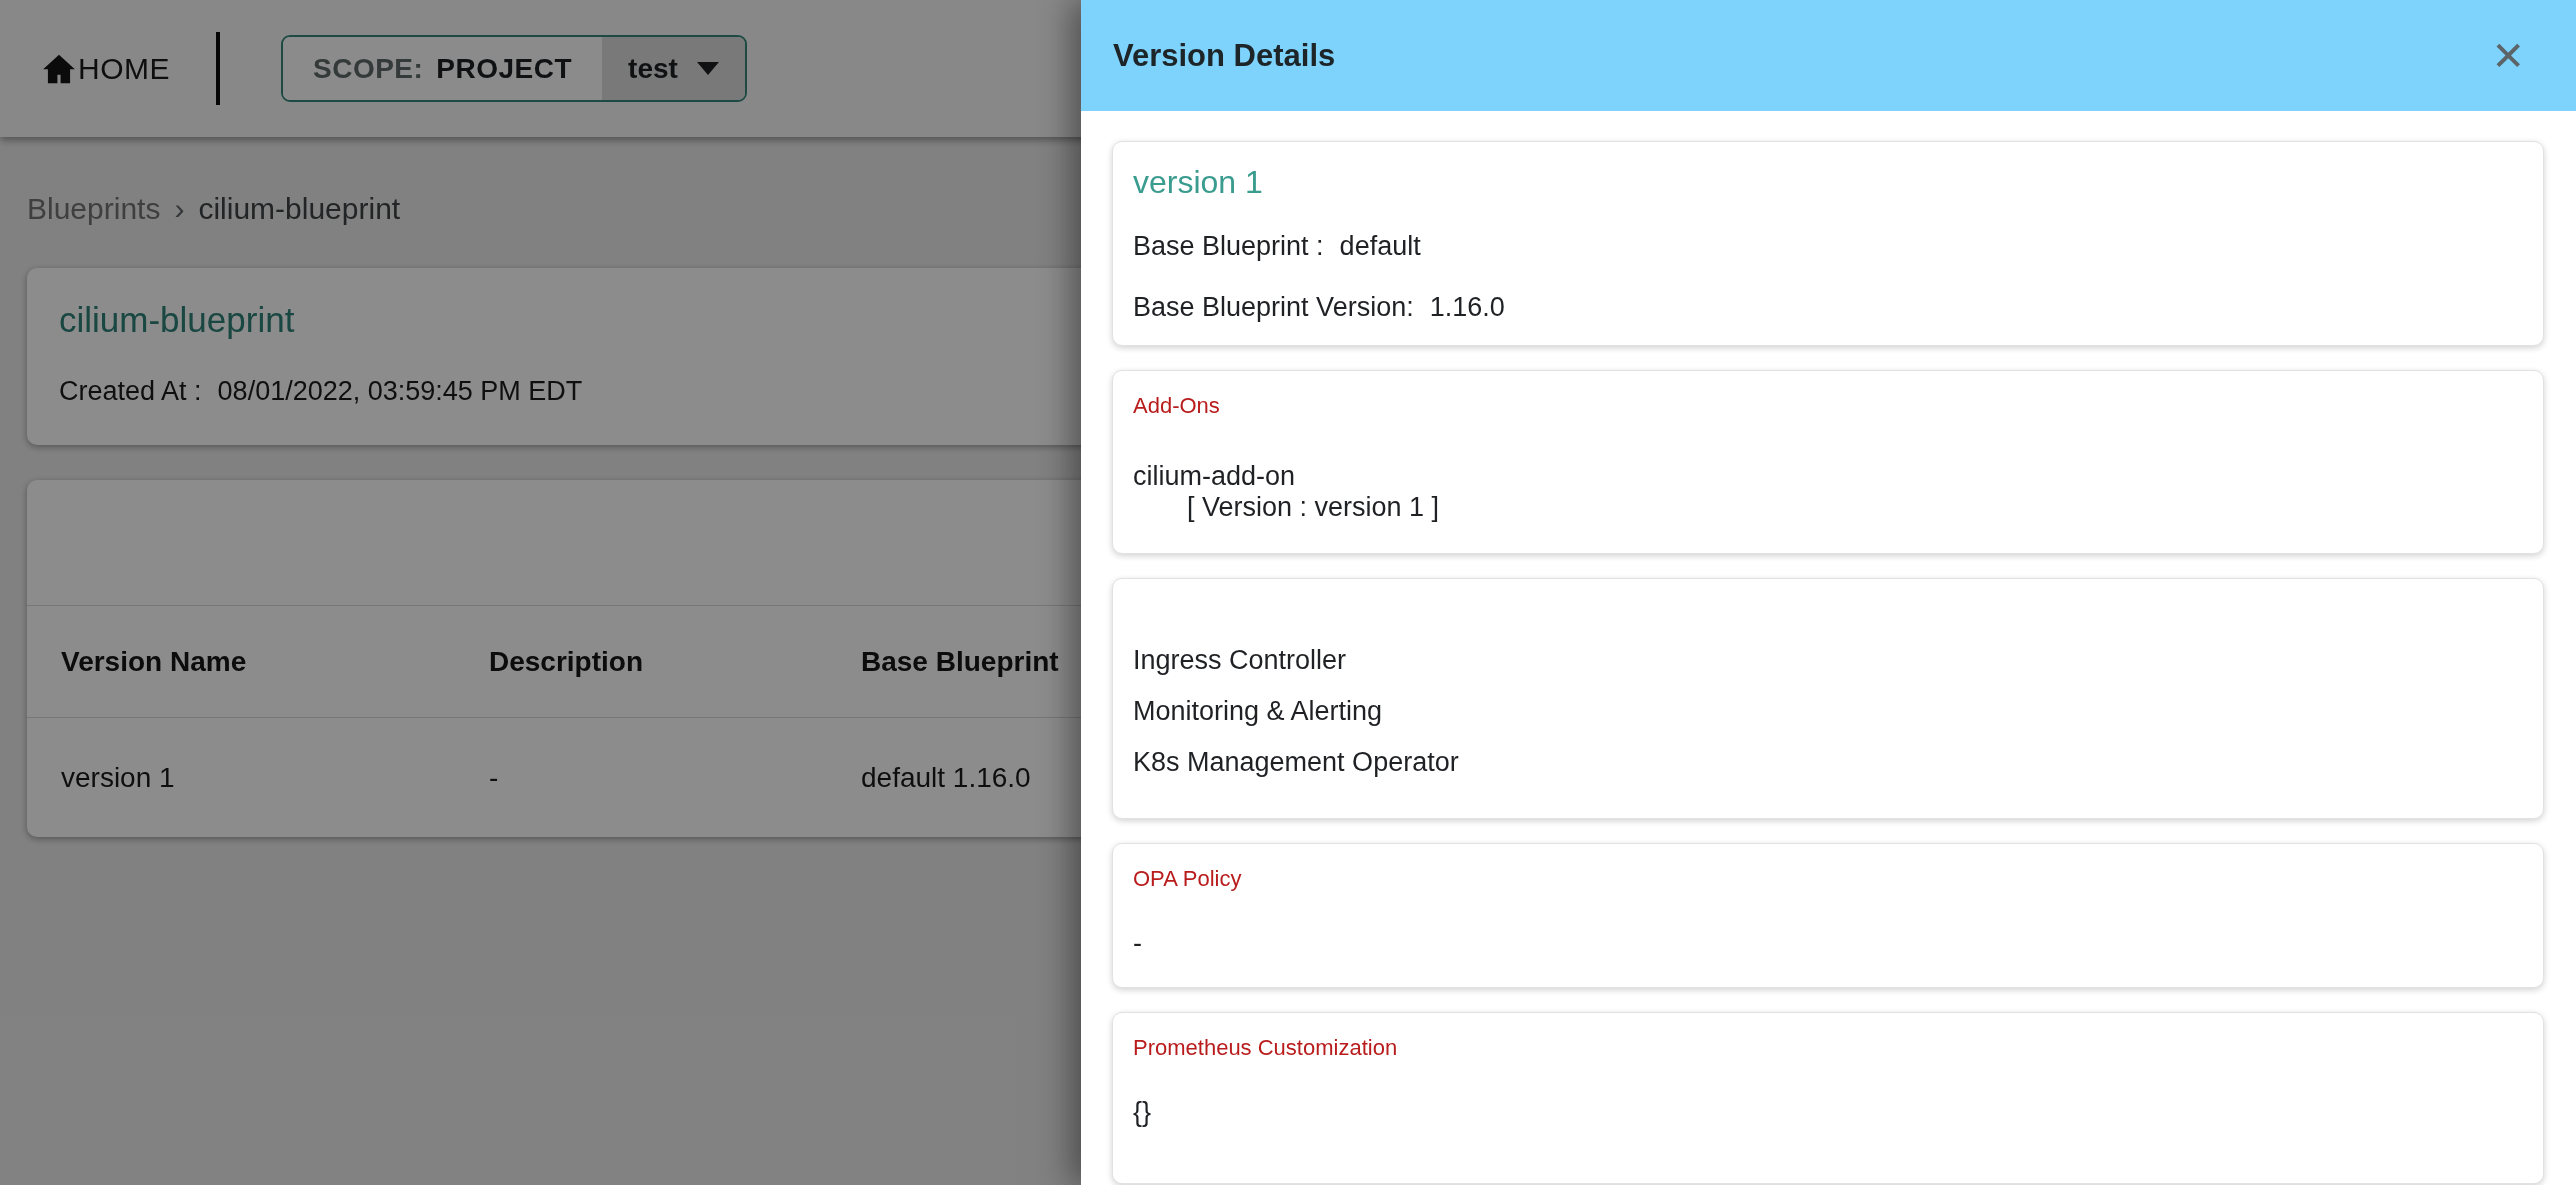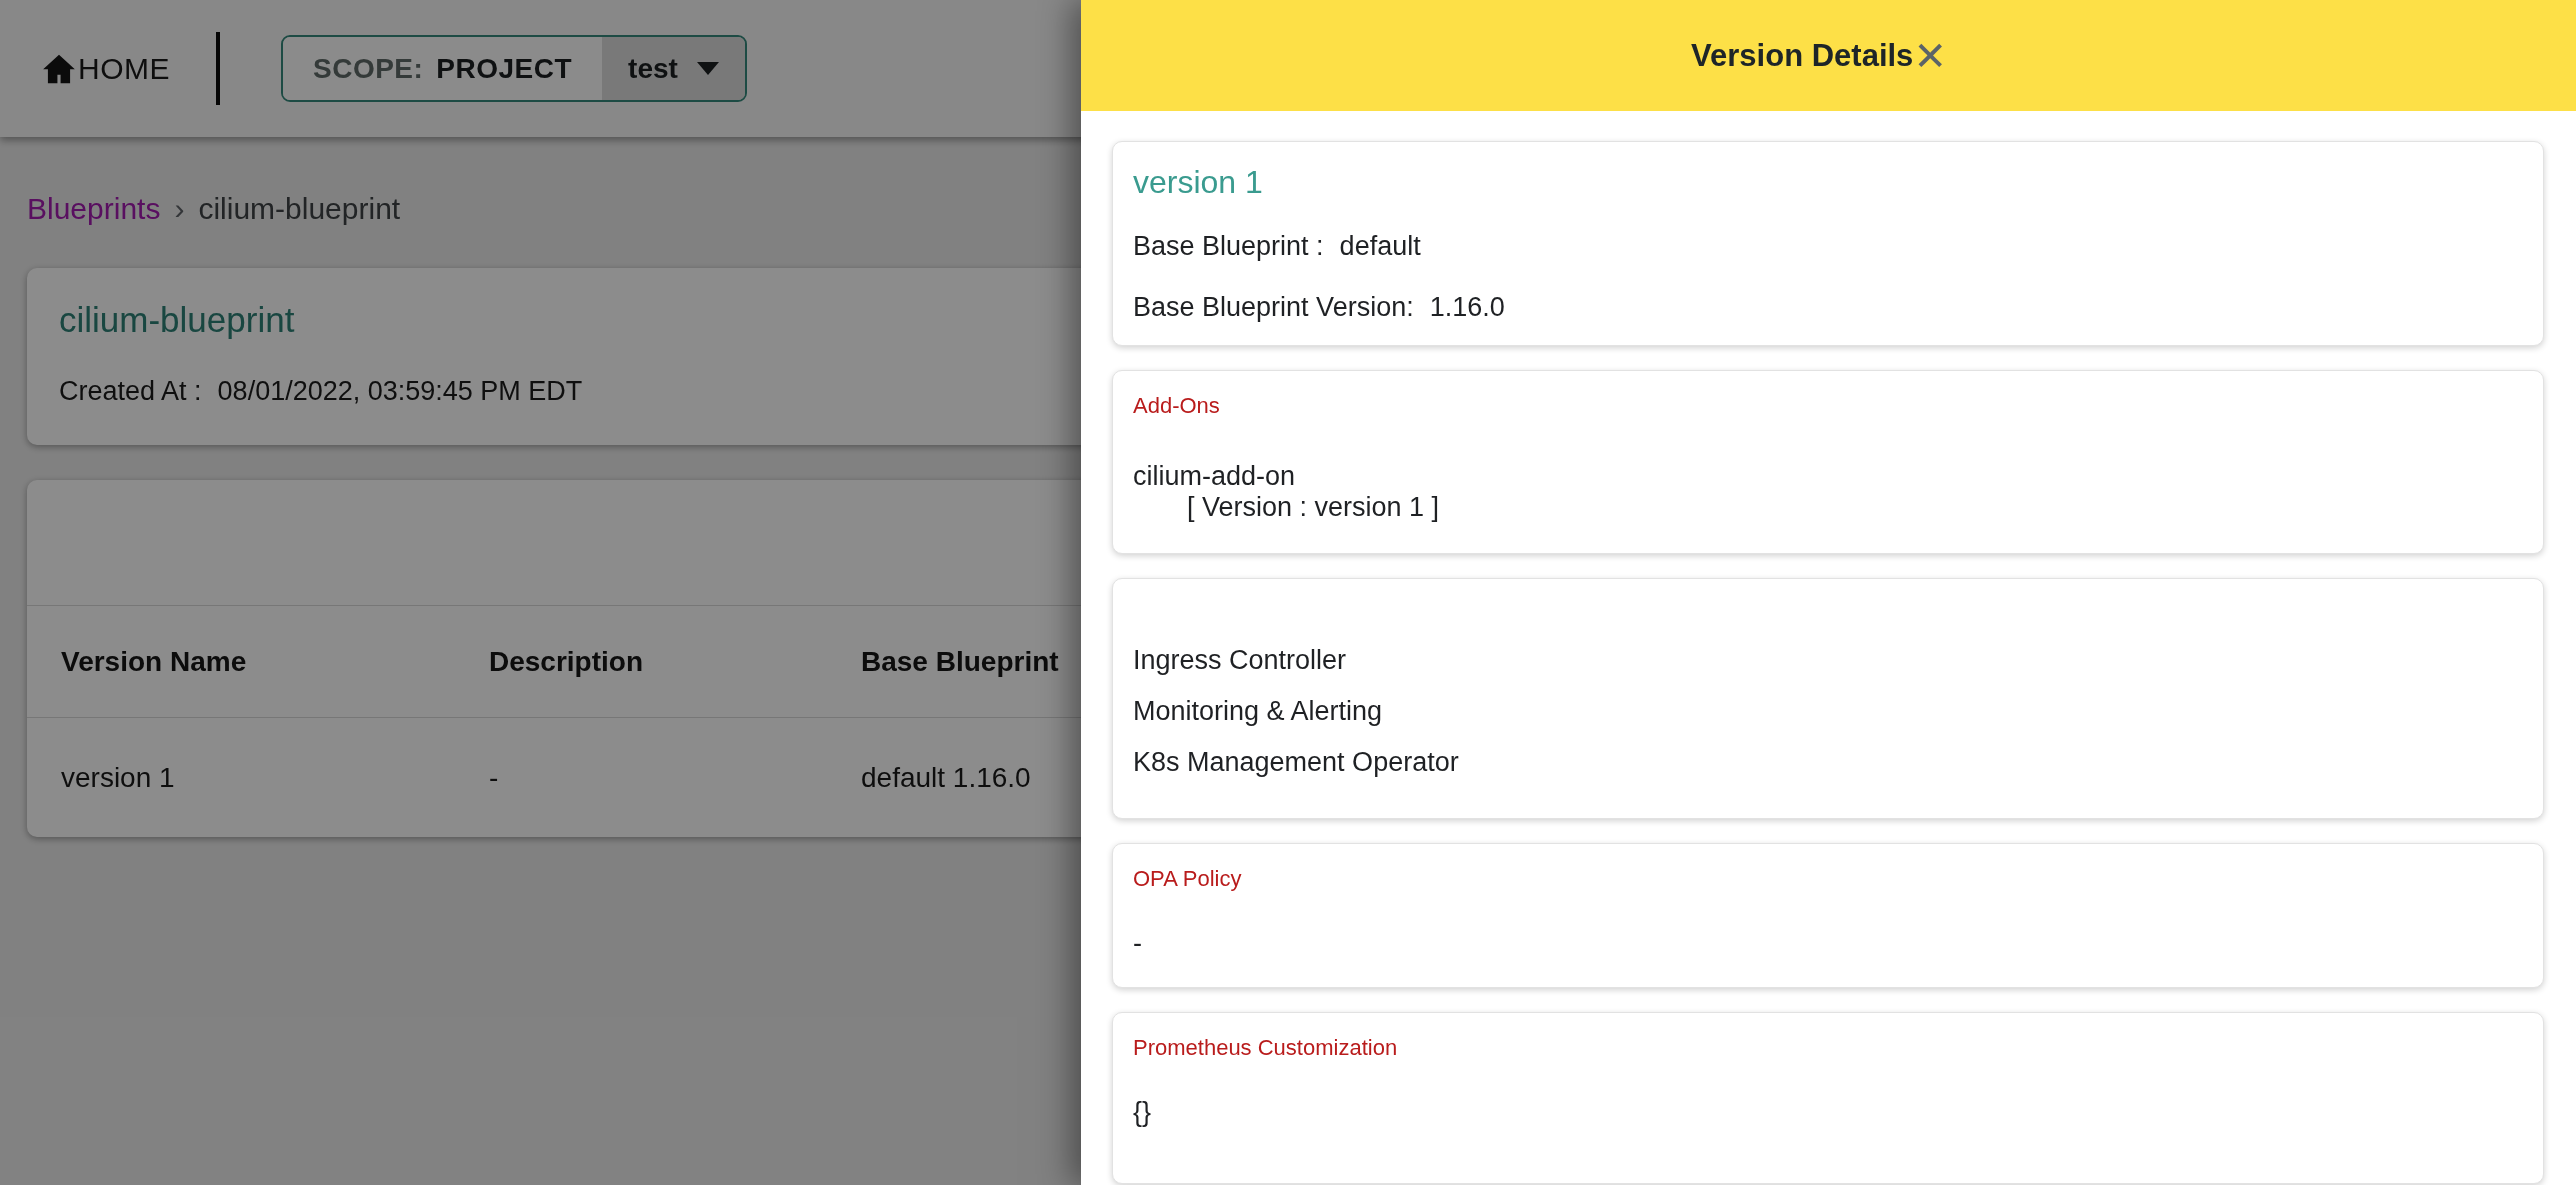--- a/index.html
+++ b/index.html
@@ -23,21 +23,21 @@
   .scope-left { background:#fdfdfd; display:flex; align-items:center; padding:0 30px; gap:13px; }
   .scope-label { font-size:28px; font-weight:700; color:#5f6b68; letter-spacing:0.5px; }
   .scope-type  { font-size:28px; font-weight:700; color:#1c2022; letter-spacing:0.5px; }
   .scope-right { background:#dcdcdc; display:flex; align-items:center; padding:0 26px; gap:19px; }
   .scope-value { font-size:28px; font-weight:700; color:#1c2022; }
   .caret-down { width:0; height:0; border-left:11px solid transparent; border-right:11px solid transparent; border-top:13px solid #1c2022; }
 
   .page-content { position:absolute; top:137px; left:0; right:0; bottom:0; padding:55px 27px 0 27px; }
 
   .breadcrumb { display:flex; align-items:baseline; gap:14px; font-size:30px; }
-  .breadcrumb .bc-parent { color:#a21caf; cursor:pointer; }
+  .breadcrumb .bc-parent { color:#737373; cursor:pointer; }
   .breadcrumb .bc-sep { color:#5f6368; }
   .breadcrumb .bc-current { color:#3f4345; }
 
   .card { background:#ffffff; border-radius:10px; box-shadow:0 2px 7px rgba(0,0,0,0.35); }
 
   .blueprint-card { margin-top:42px; padding:32px 32px 38px 32px; }
   .blueprint-title { font-size:35px; color:#2f8177; font-weight:500; }
   .created-line { margin-top:36px; font-size:27px; color:#1c1c1c; display:flex; gap:16px; }
 
   .table-card { margin-top:35px; }
@@ -48,22 +48,22 @@
 
   
   .backdrop { position:absolute; inset:0; background:rgba(0,0,0,0.45); z-index:5; }
 
   
   .drawer {
     position:absolute; top:0; right:0; width:1495px; height:1185px; background:#ffffff;
     z-index:10; box-shadow:-10px 0 30px rgba(0,0,0,0.40); display:flex; flex-direction:column;
   }
   .drawer-header {
-    height:111px; flex:none; background:#fde047; display:flex; align-items:center;
-    justify-content:center; padding:0 51px 0 32px;
+    height:111px; flex:none; background:#7dd3fc; display:flex; align-items:center;
+    justify-content:space-between; padding:0 51px 0 32px;
   }
   .drawer-title { font-size:31px; font-weight:700; color:#1e2528; }
   .close-btn { font-size:40px; line-height:1; color:#5c6467; cursor:pointer; font-weight:400; }
 
   .drawer-body { padding:30px 32px 0 31px; overflow:hidden; flex:1; }
   .d-card { background:#fff; border:1px solid #e2e2e2; border-radius:10px;
             box-shadow:0 2px 6px rgba(0,0,0,0.18); padding:22px 20px; margin-bottom:24px; }
 
   .version-name { font-size:32px; color:#3a9b8f; font-weight:500; cursor:pointer; }
   .info-line { font-size:27px; color:#1f2124; margin-top:30px; display:flex;align-items:center; }

